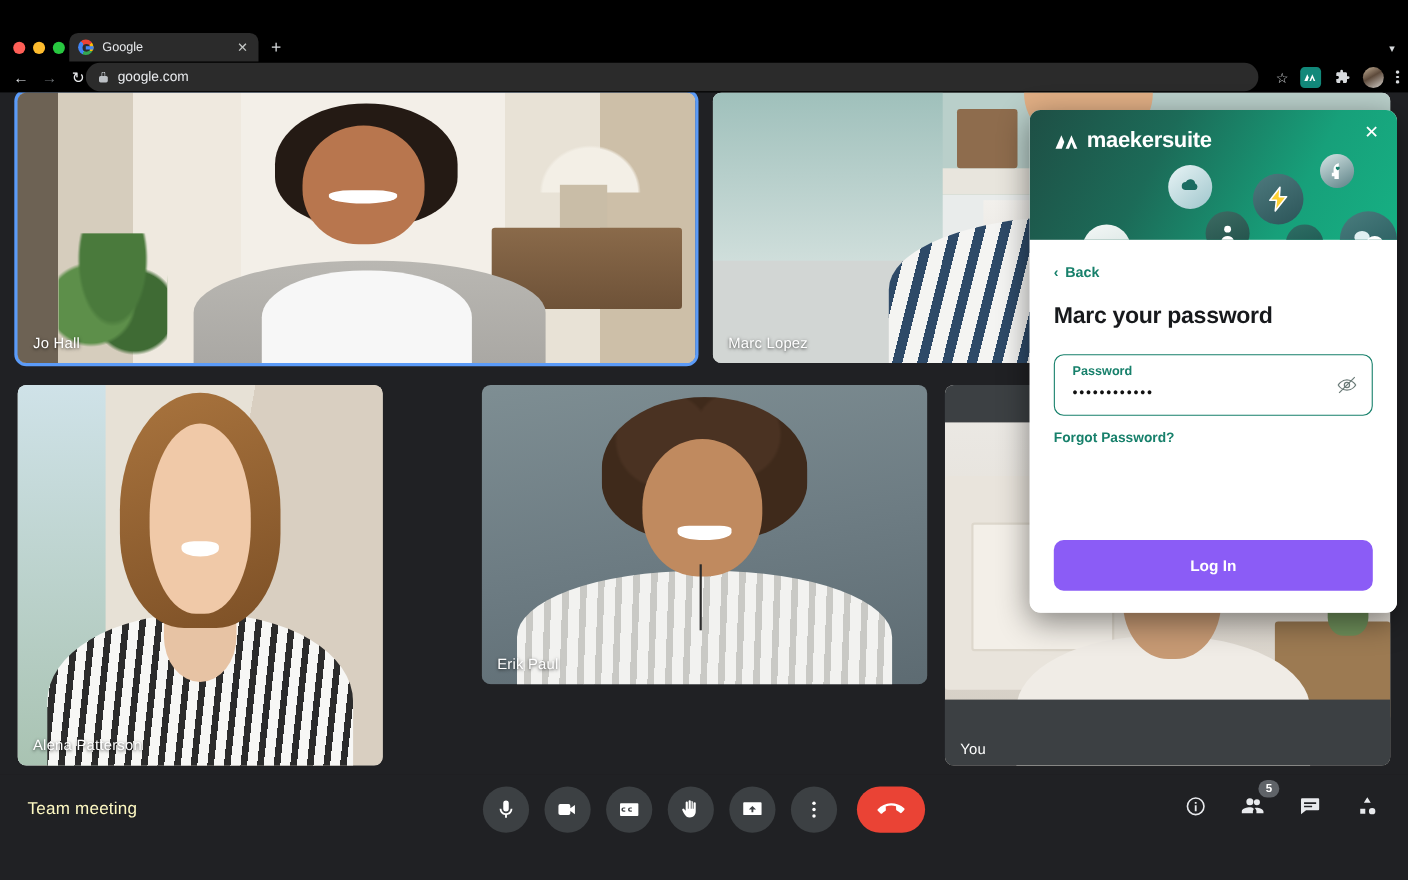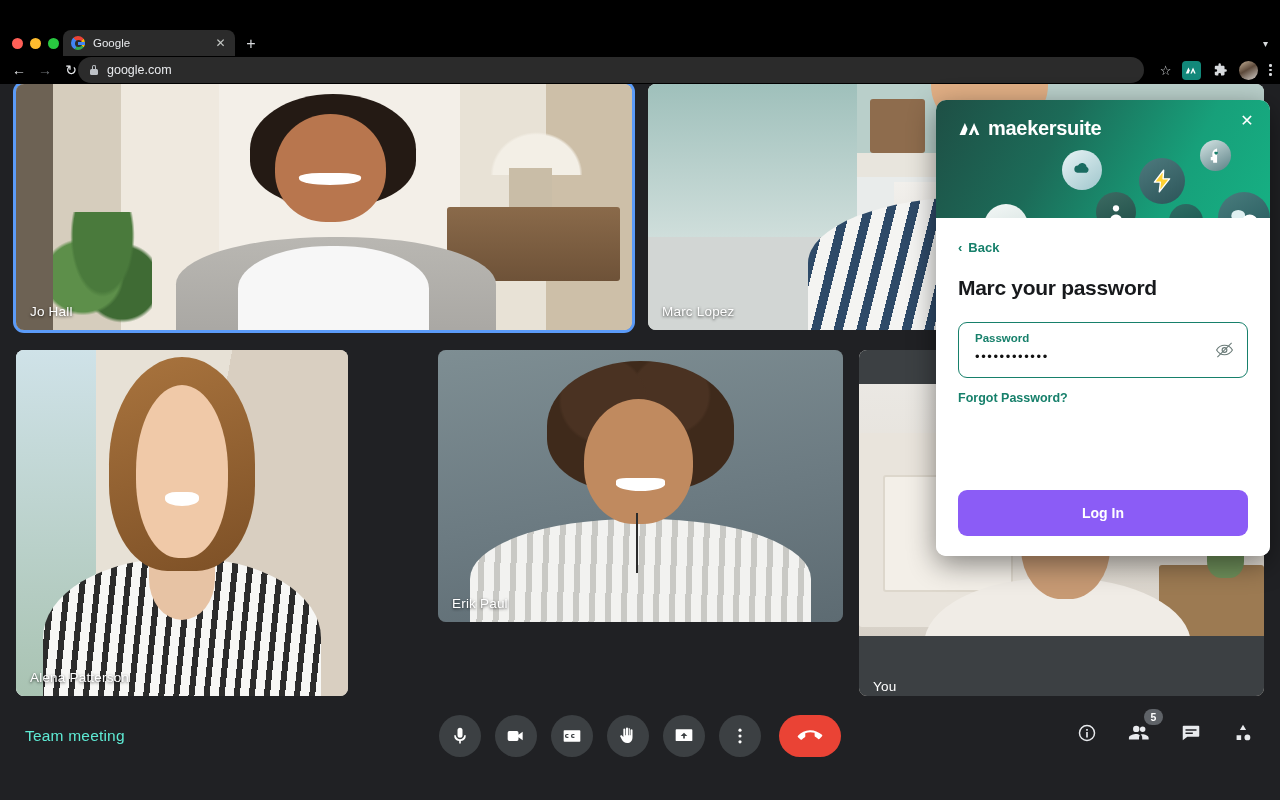--- a/index.html
+++ b/index.html
@@ -49,21 +49,21 @@
   .dots-v i { width: 2.6px; height: 2.6px; border-radius: 50%; background: #d7dadd; display: block; }
 
   
   .stage { position: absolute; left: 0; top: 84px; width: 1280px; height: 620px; background: #202124; }
   .tile { position: absolute; border-radius: 8px; overflow: hidden; background: #3c4043; }
   .tile.speaking { box-shadow: 0 0 0 3px #5b9bf8; }
   .tile .namebadge {
     position: absolute; left: 14px; bottom: 11px; color: #fff; font-size: 13.5px;
     font-weight: 500; text-shadow: 0 1px 3px rgba(0,0,0,.75); letter-spacing: .2px; z-index: 3;
   }
-  .tile.you .namebadge { left: 14px; bottom: 2px; text-shadow: none; }
+  .tile.you .namebadge { left: 14px; bottom: 8px; text-shadow: none; }
 
   
   .scene { position: absolute; inset: 0; }
   .sc-jo { background:
      radial-gradient(circle at 47% 34%, #8b5c3e 0 10.5%, rgba(139,92,62,0) 11%),
      linear-gradient(90deg,#6d6254 0 6%, #d6cdbd 6% 17%, #efe9df 17% 33%, #f3efe8 33% 72%, #e8e2d6 72% 86%, #cdbfa8 86% 100%),
      #e9e3d8; }
   .sc-marc { background:
      linear-gradient(180deg,#b9cfca 0 38%, #e9eceb 38% 62%, #d2d6d4 62% 100%),
      #d7dedb; }
@@ -75,21 +75,21 @@
   .you-bar { position: absolute; left: 0; width: 100%; background: #3c4043; z-index: 2; }
 
   
   .fig { position: absolute; }
   .head { position: absolute; border-radius: 50% 50% 46% 46%; }
   .hair { position: absolute; border-radius: 50% 50% 40% 40%; }
   .torso { position: absolute; border-radius: 48% 48% 0 0; }
 
   
   .controlbar { position: absolute; left: 0; top: 704px; width: 1280px; height: 96px; background: #202124; }
-  .meeting-title { position: absolute; left: 25px; top: 23px; color: #5eead4; font-size: 15.5px; font-weight: 500; letter-spacing: .2px; }
+  .meeting-title { position: absolute; left: 25px; top: 23px; color: #fef9c3; font-size: 15.5px; font-weight: 500; letter-spacing: .2px; }
   .center-controls { position: absolute; left: 50%; transform: translateX(-50%); top: 11px; display: flex; align-items: center; gap: 14px; }
   .cbtn { width: 42px; height: 42px; border-radius: 50%; background: #3c4043; display: flex; align-items: center; justify-content: center; border: none; cursor: pointer; }
   .cbtn svg { width: 20px; height: 20px; fill: #fff; }
   .endcall { width: 62px; height: 42px; border-radius: 21px; background: #ea4335; display: flex; align-items: center; justify-content: center; border: none; cursor: pointer; margin-left: 4px; }
   .endcall svg { width: 24px; height: 24px; fill: #fff; transform: rotate(133deg); }
   .right-controls { position: absolute; right: 22px; top: 14px; display: flex; align-items: center; gap: 22px; }
   .rbtn { position: relative; width: 30px; height: 30px; display: flex; align-items: center; justify-content: center; cursor: pointer; }
   .rbtn svg { width: 22px; height: 22px; fill: #e8eaed; }
   .badge { position: absolute; top: -9px; right: -9px; min-width: 19px; height: 16px; padding: 0 5px; border-radius: 8px;
            background: #5f6368; color: #fff; font-size: 10.5px; font-weight: 600; display: flex; align-items: center; justify-content: center; }

